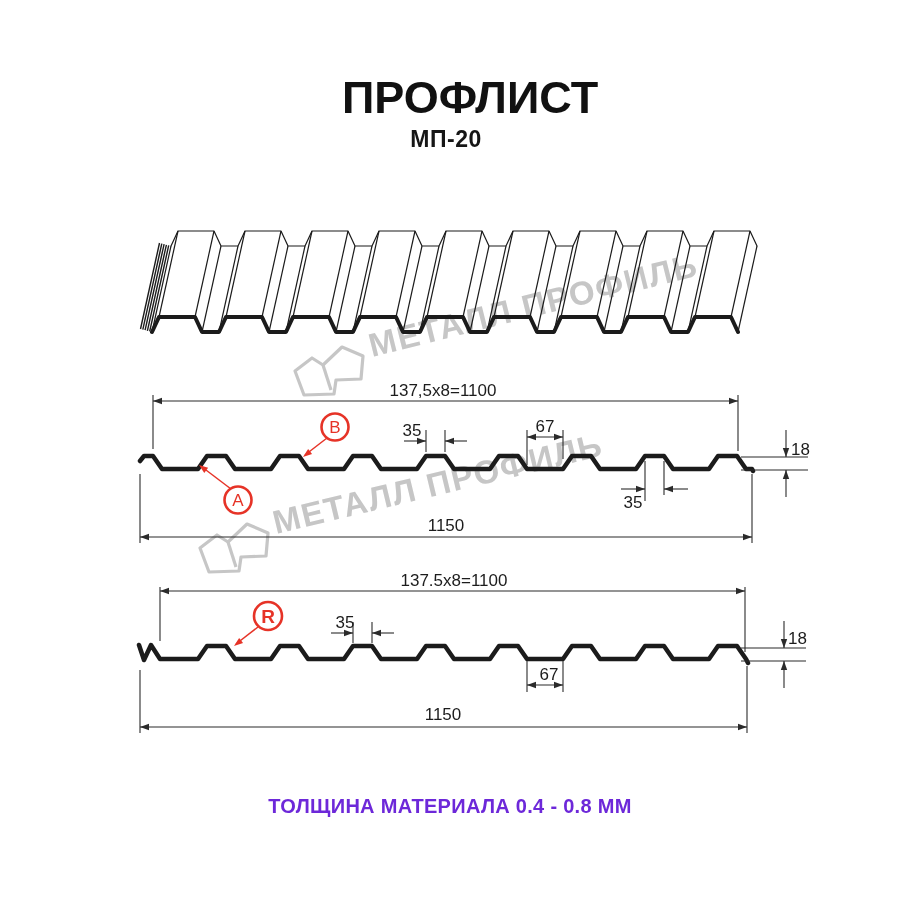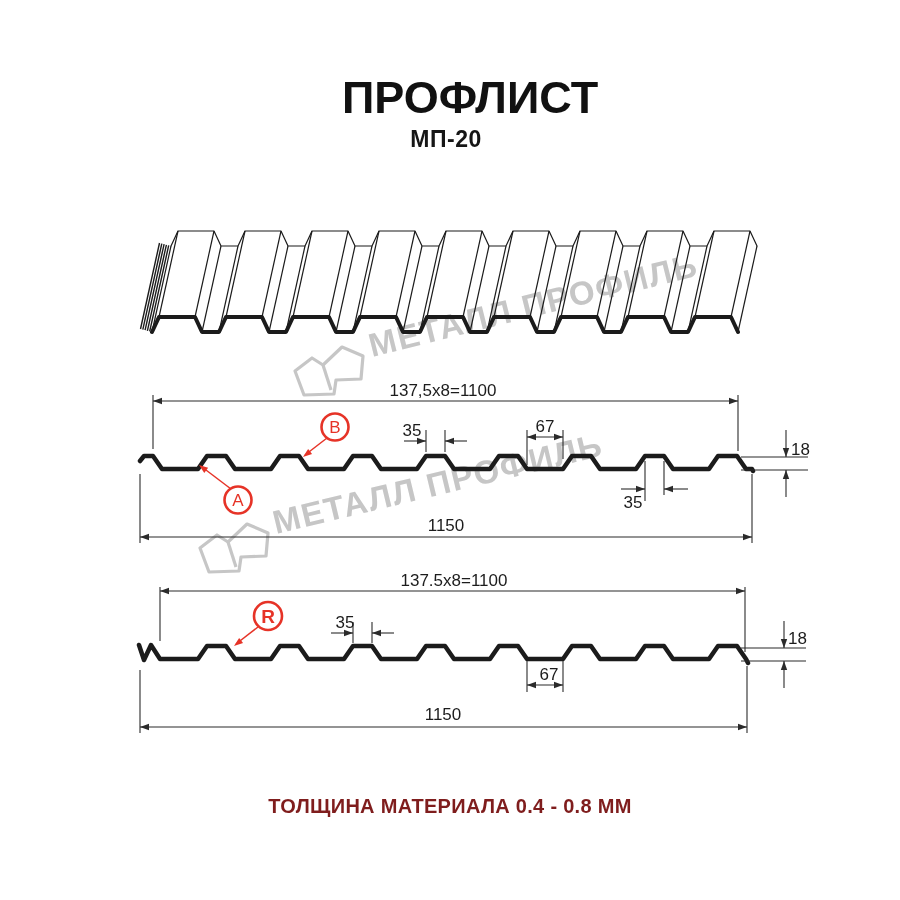--- a/index.html
+++ b/index.html
@@ -3,21 +3,21 @@
 <meta charset="utf-8">
 <style>
   html,body{margin:0;padding:0;}
   body{width:900px;height:900px;background:#ffffff;position:relative;overflow:hidden;
        font-family:"Liberation Sans","DejaVu Sans",sans-serif;}
   .title{position:absolute;top:72px;left:0;width:900px;text-align:center;
          font-size:45px;font-weight:700;color:#111;letter-spacing:0px;padding-left:20px;}
   .subtitle{position:absolute;top:126px;left:0;width:892px;text-align:center;
          font-size:23px;font-weight:700;color:#161616;letter-spacing:0.5px;}
   .footer{position:absolute;top:795px;left:0;width:900px;text-align:center;
-         font-size:20px;font-weight:700;color:#7f1d1d;letter-spacing:0.3px;}
+         font-size:20px;font-weight:700;color:#6d28d9;letter-spacing:0.3px;}
   svg{position:absolute;left:0;top:0;}
   text.dim{font-family:"Liberation Sans","DejaVu Sans",sans-serif;font-size:17px;fill:#1c1c1c;text-anchor:middle;}
   text.dim.start{text-anchor:start;}
   text.ptlabel{font-family:"Liberation Sans","DejaVu Sans",sans-serif;font-size:17px;fill:#e63327;text-anchor:middle;}
   text.ptlabel.big{font-size:19px;font-weight:bold;}
   text.wm{font-family:"Liberation Sans","DejaVu Sans",sans-serif;font-size:33px;font-weight:bold;
           fill:#c6c6c6;letter-spacing:1.5px;}
 </style>
 </head>
 <body>

